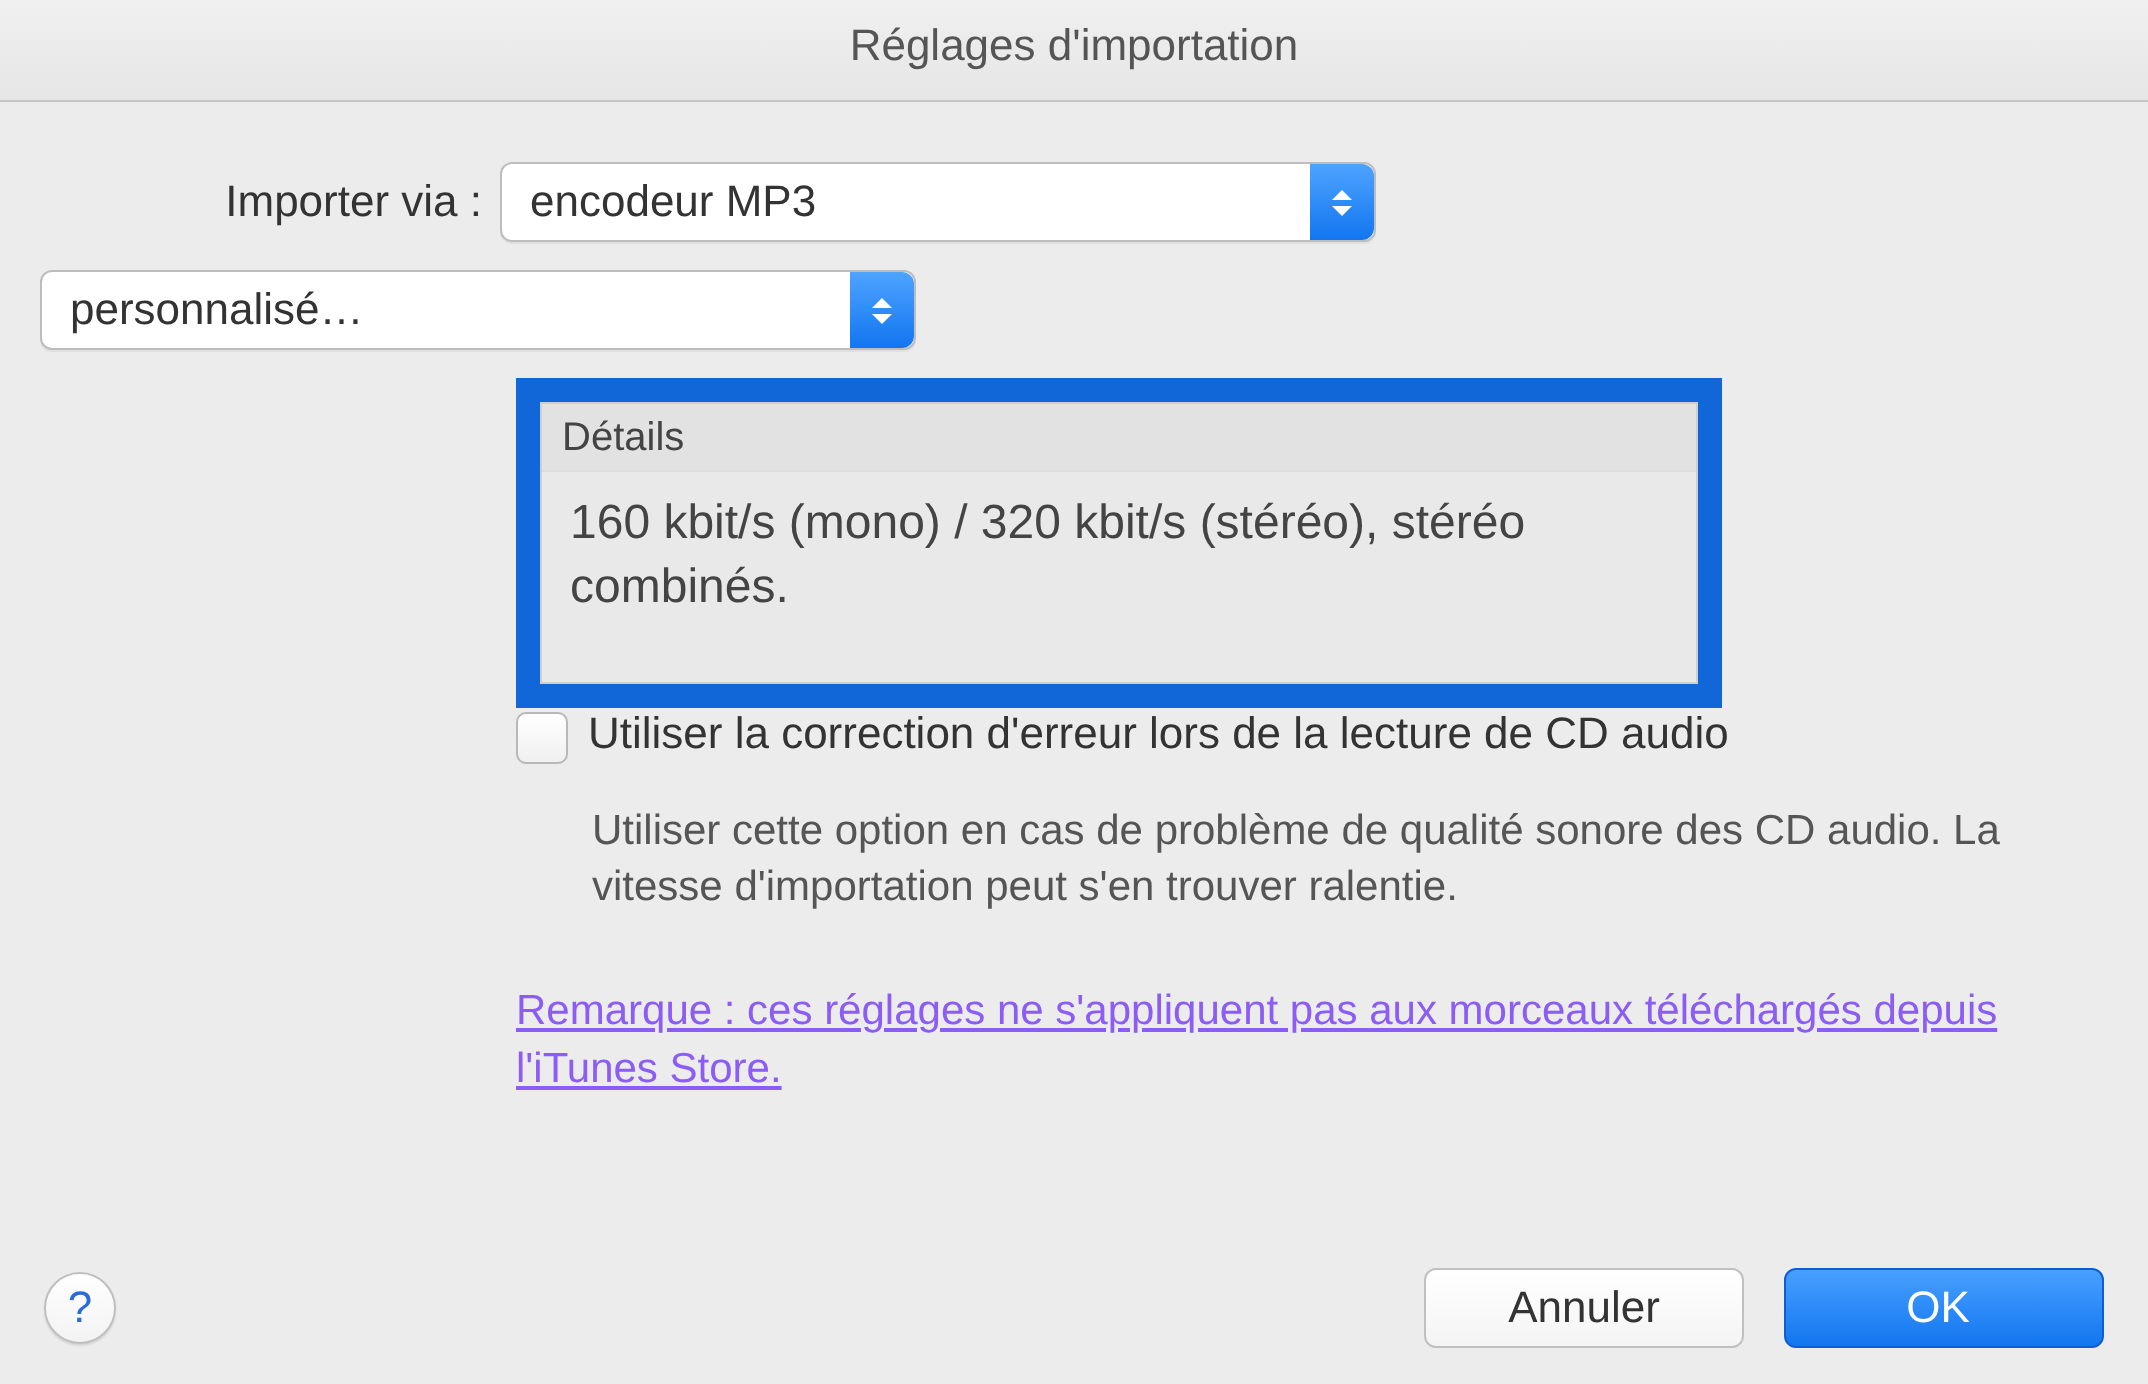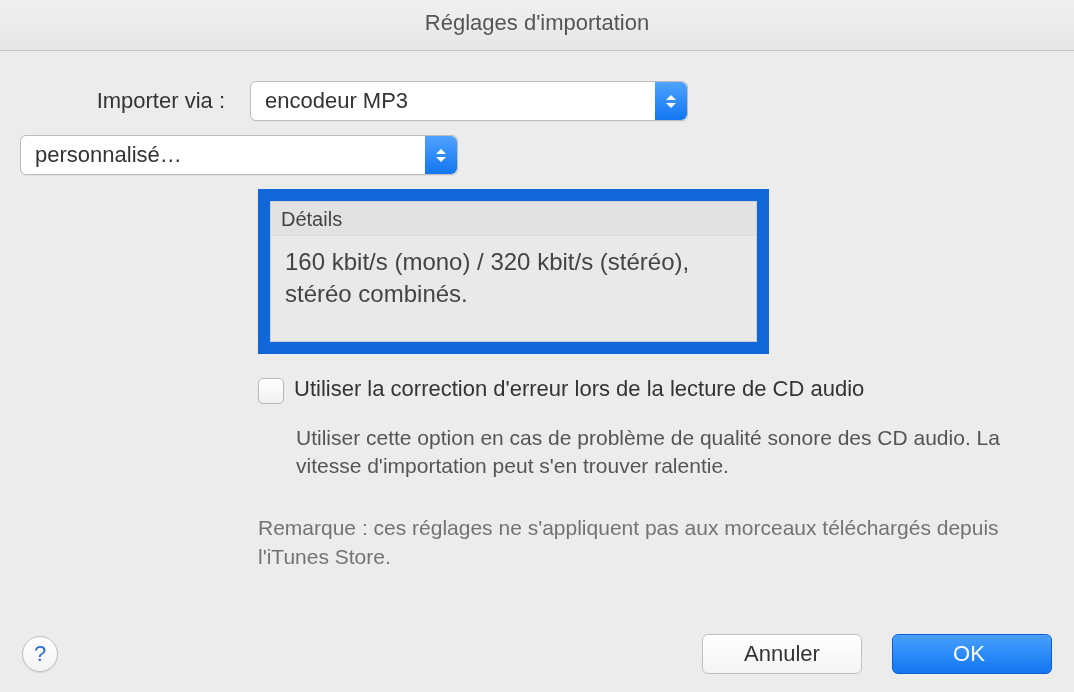--- a/index.html
+++ b/index.html
@@ -28,21 +28,21 @@
     padding: 30px 20px 0 20px;
   }
   .row {
     display: flex;
     align-items: center;
     margin-bottom: 14px;
   }
   .label-col {
     width: 230px;
     text-align: right;
-    padding-right: 25px;
+    padding-right: 9px;
     color: #333;
     font-size: 22px;
   }
   .field-col {
     flex: 0 0 auto;
   }
   .select {
     width: 438px;
     height: 40px;
     background: #fff;
@@ -75,21 +75,21 @@
   .caret-up, .caret-down {
     width: 0; height: 0;
     border-left: 5px solid transparent;
     border-right: 5px solid transparent;
   }
   .caret-up { border-bottom: 5px solid #fff; }
   .caret-down { border-top: 5px solid #fff; }
 
   .details-wrap {
     margin-left: 238px;
-    width: 511px;
+    width: 603px;
     background: #1166d8;
     padding: 12px;
   }
   .details-box {
     background: #e9e9e9;
     border: 1px solid #cfcfcf;
     padding-bottom: 30px;
   }
   .details-title {
     padding: 6px 10px 4px 10px;
@@ -100,21 +100,20 @@
   }
   .details-body {
     padding: 10px 14px 0 14px;
     font-size: 24px;
     color: #444;
     line-height: 1.35;
   }
 
   .check-row {
     margin-left: 238px;
-    margin-top: 22px;
     display: flex;
     align-items: flex-start;
     gap: 10px;
     max-width: 800px;
   }
   .checkbox {
     width: 26px;
     height: 26px;
     border: 1px solid #b8b8b8;
     border-radius: 5px;
@@ -132,22 +131,23 @@
     max-width: 720px;
     font-size: 21px;
     color: #555;
     line-height: 1.35;
   }
   .note {
     margin-left: 238px;
     margin-top: 34px;
     max-width: 760px;
     font-size: 21px;
-    color: #737373;
+    color: #8b5cf6;
     line-height: 1.35;
+    text-decoration: underline;
   }
 
   .footer {
     position: absolute;
     left: 0; right: 0;
     bottom: 18px;
     display: flex;
     align-items: center;
     padding: 0 22px;
   }
@@ -168,21 +168,21 @@
   .spacer { flex: 1; }
   .btn {
     height: 40px;
     min-width: 160px;
     border-radius: 6px;
     font-size: 22px;
     display: flex;
     align-items: center;
     justify-content: center;
     padding: 0 18px;
-    margin-left: 30px;
+    margin-left: 20px;
     cursor: default;
   }
   .btn-default {
     background: linear-gradient(#ffffff,#f4f4f4);
     border: 1px solid #c0c0c0;
     color: #333;
   }
   .btn-primary {
     background: linear-gradient(#48a0ff,#1276f0);
     border: 1px solid #0f5ed0;

